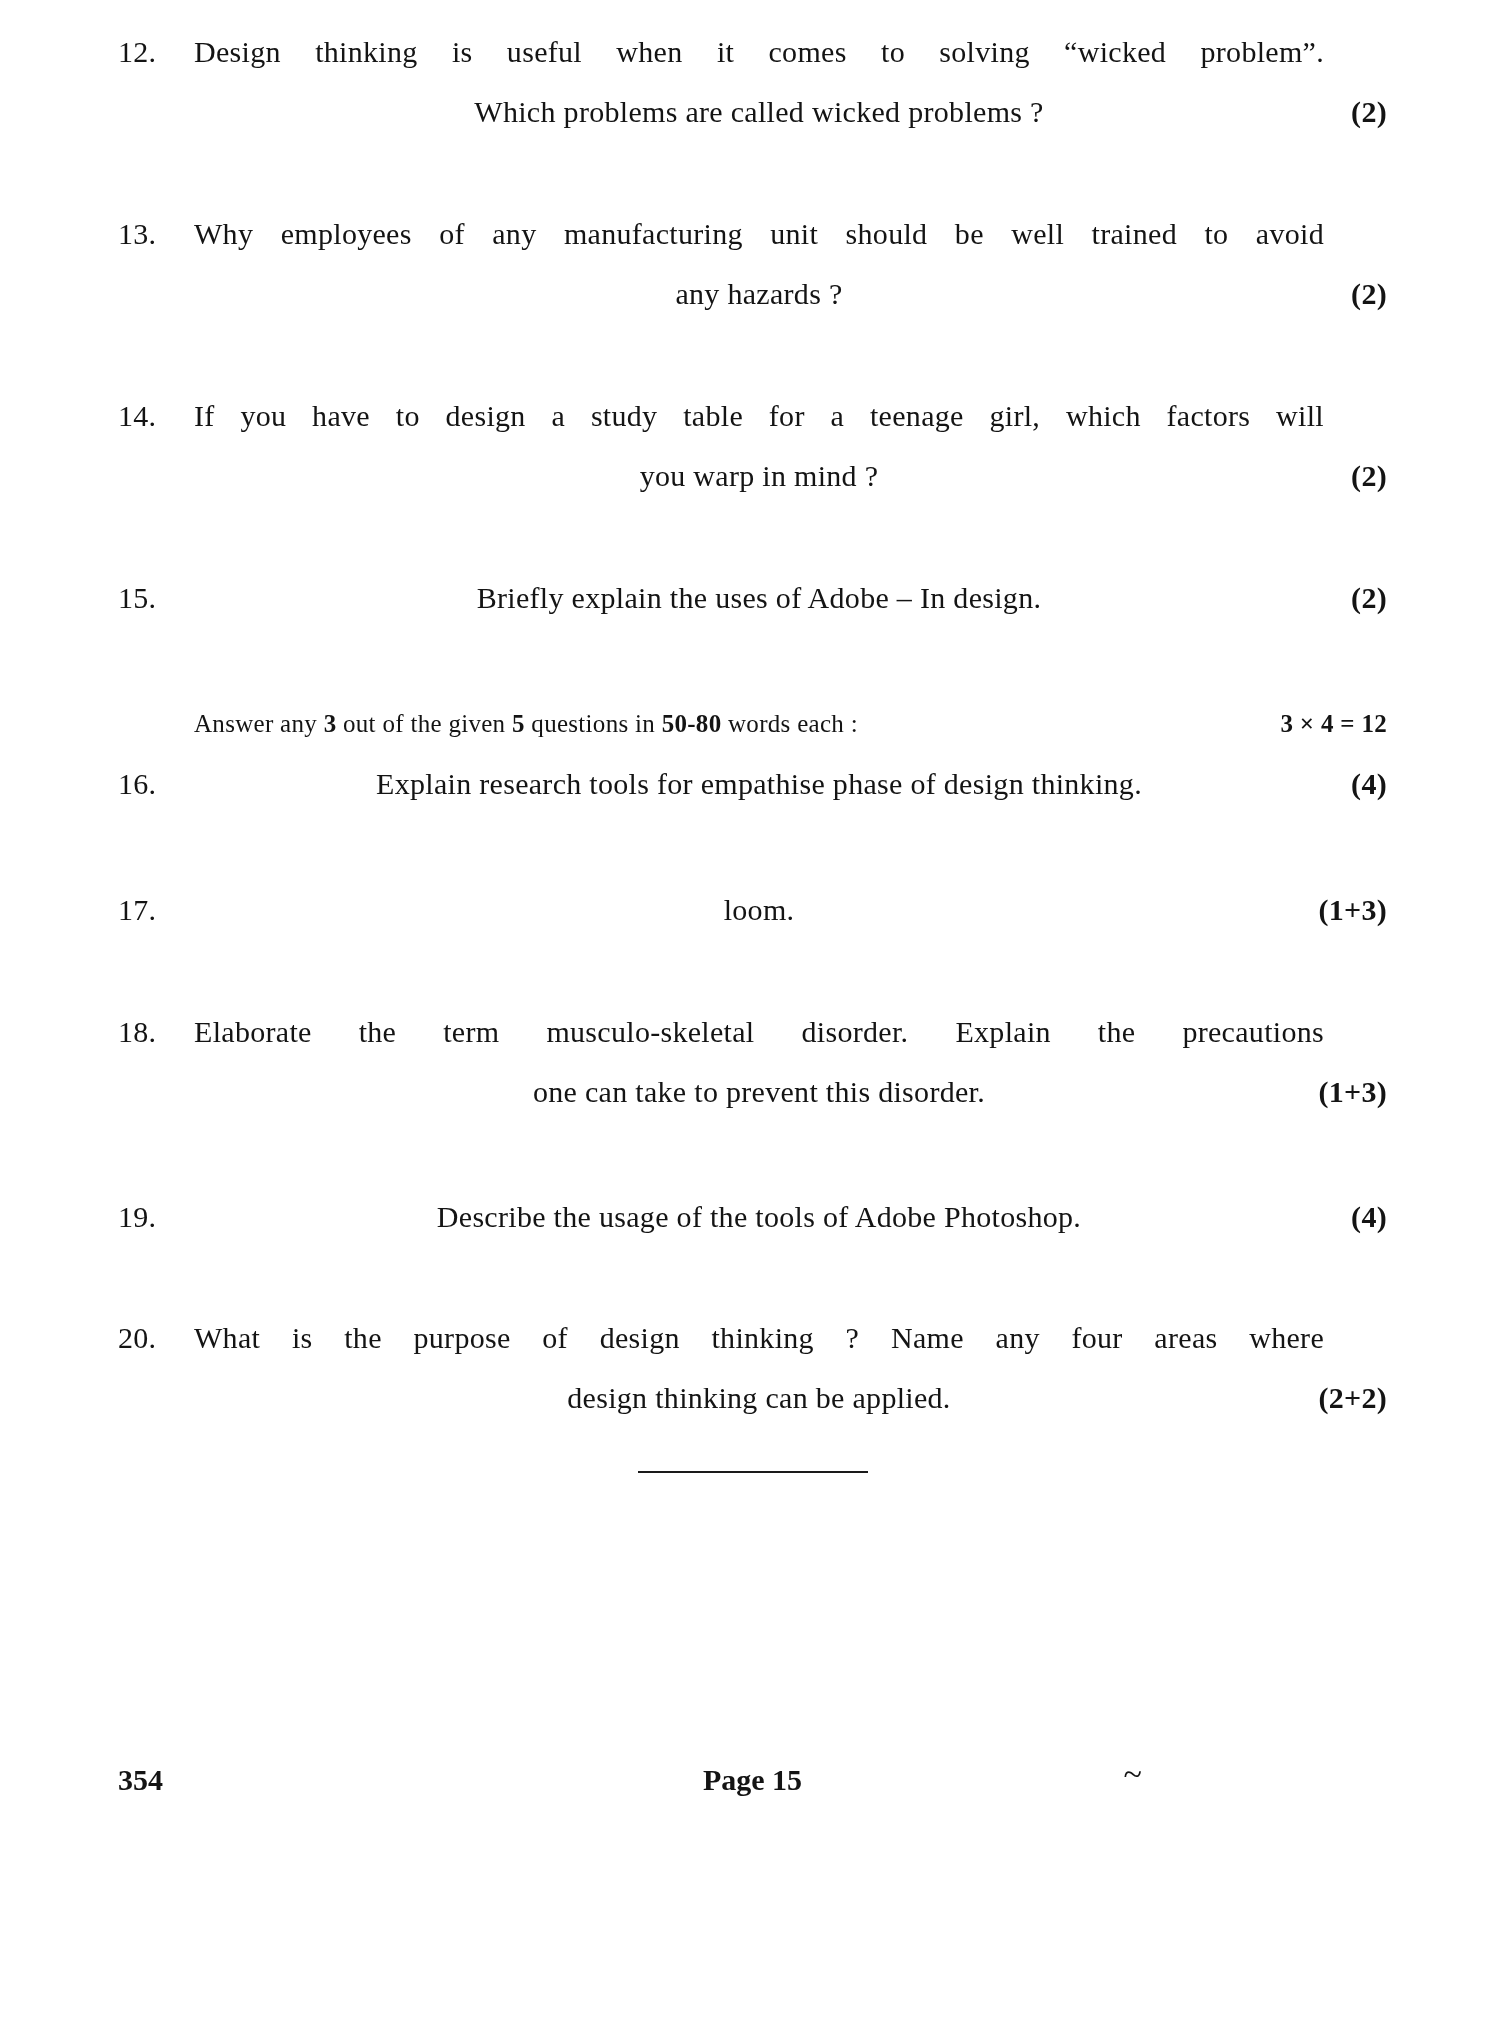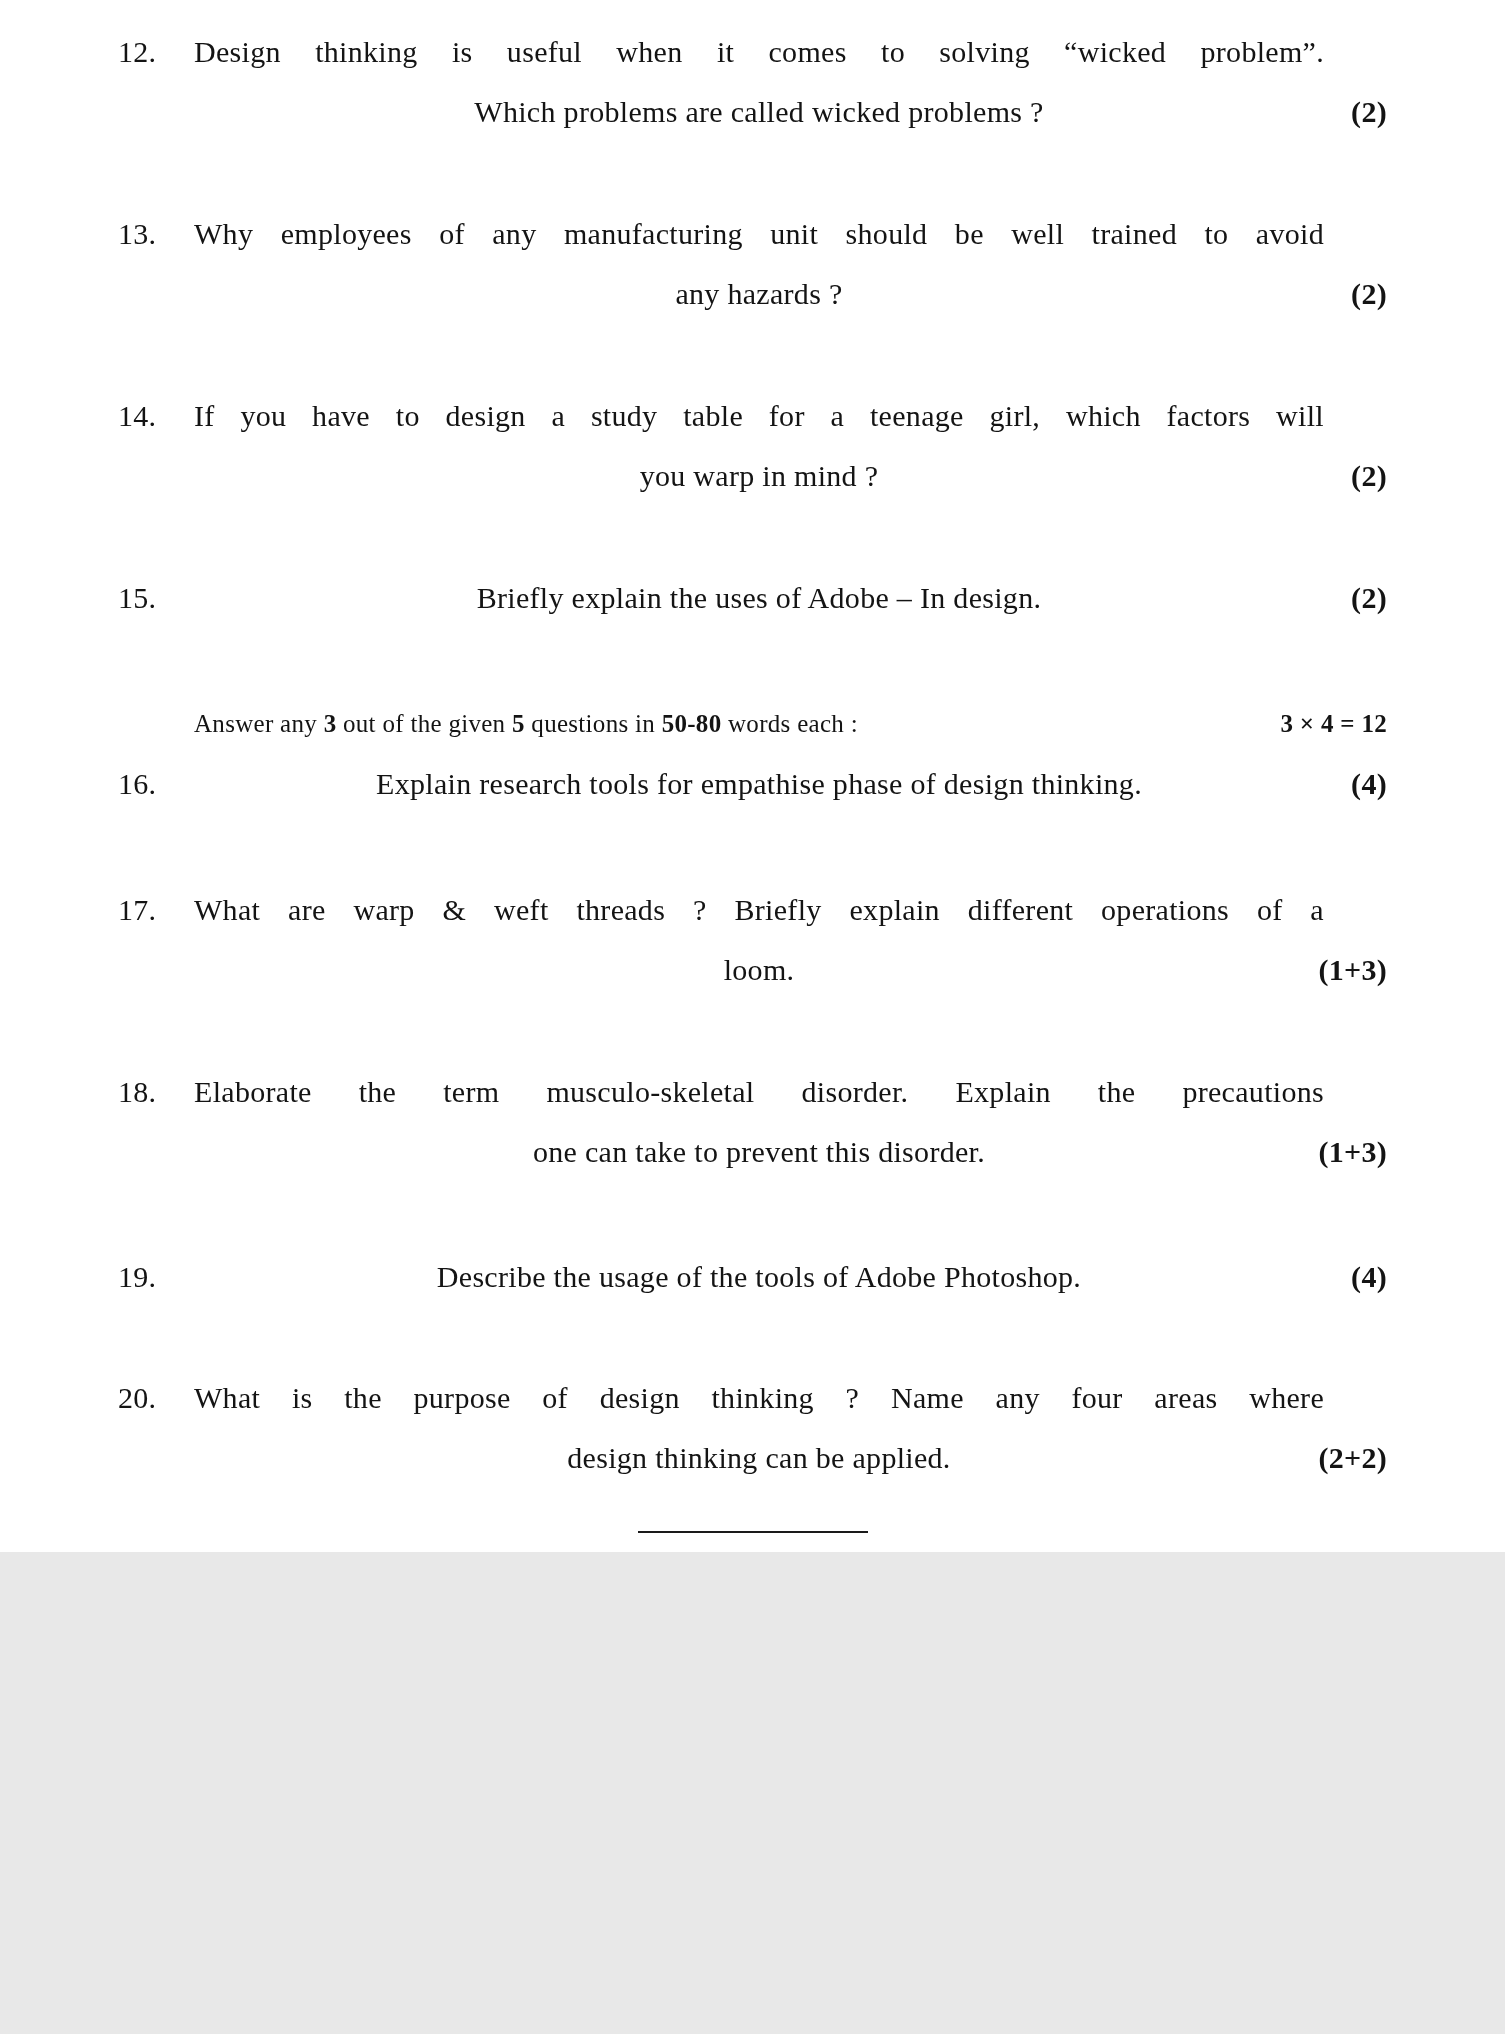--- a/index.html
+++ b/index.html
@@ -3,21 +3,21 @@
 <meta charset="utf-8">
 <style>
   html, body {
     margin: 0;
     padding: 0;
     background: #e8e8e8;
   }
   .page {
     position: relative;
     width: 1505px;
-    height: 1552px;
+    height: 2034px;
     background: #ffffff;
     font-family: "Liberation Serif", "DejaVu Serif", serif;
     color: #141414;
     overflow: hidden;
   }
   .content {
     position: absolute;
     left: 118px;
     top: 22px;
     width: 1269px;
@@ -162,21 +162,20 @@
     <span class="qnum">16.</span>
     <div class="qtext">
             <div class="line">Explain research tools for empathise phase of design thinking.</div>
           </div>
     <span class="qmarks">(4)</span>
   </div>
 
   <div class="q q-17">
     <span class="qnum">17.</span>
     <div class="qtext">
-            <div class="line justify">What are warp &amp; weft threads ? Briefly explain different operations of a</div>
             <div class="line">loom.</div>
           </div>
     <span class="qmarks">(1+3)</span>
   </div>
 
   <div class="q q-18">
     <span class="qnum">18.</span>
     <div class="qtext">
             <div class="line justify">Elaborate the term musculo-skeletal disorder. Explain the precautions</div>
             <div class="line">one can take to prevent this disorder.</div>

